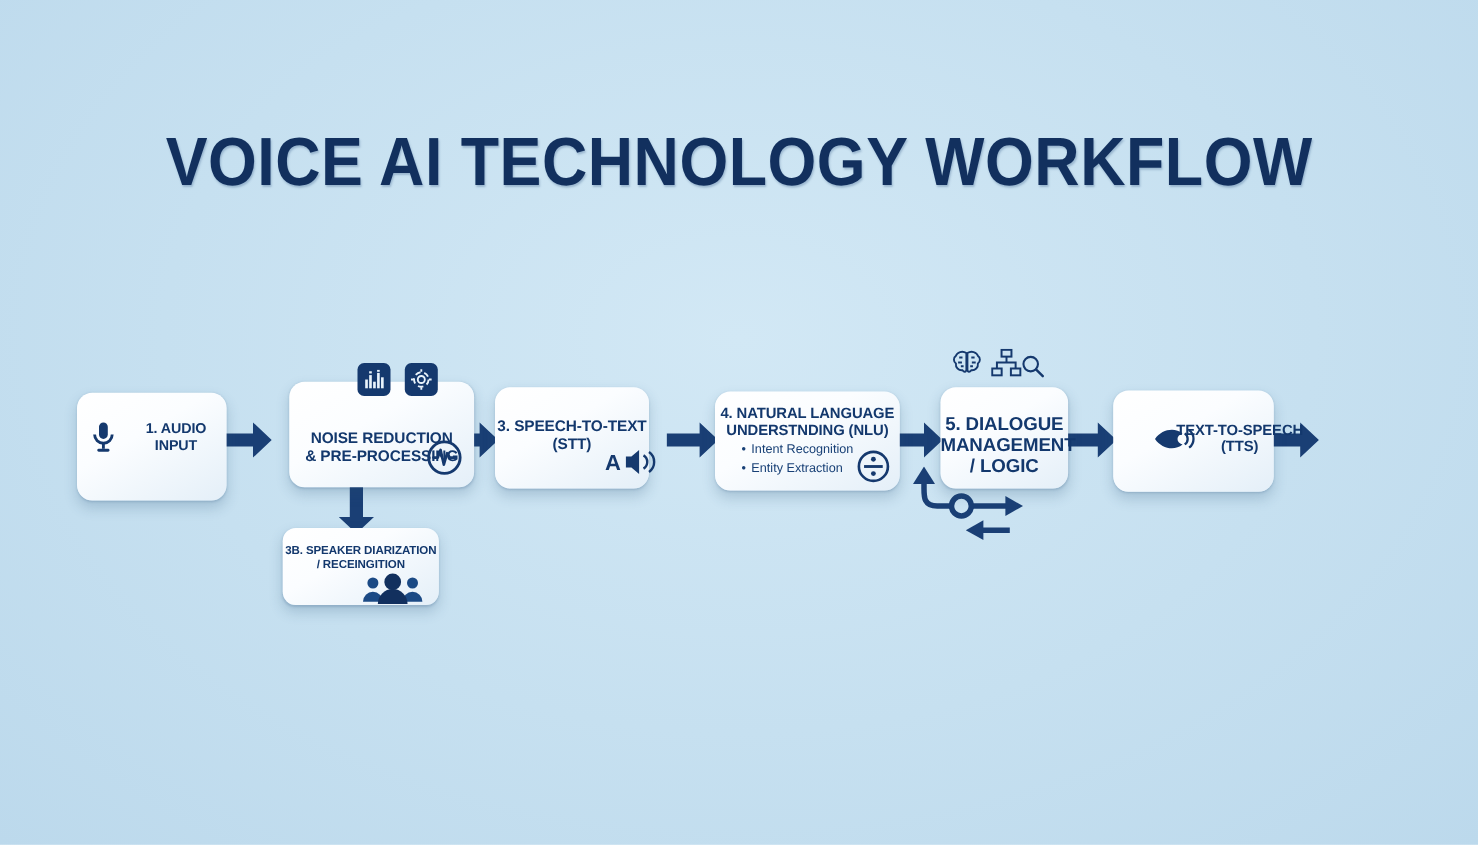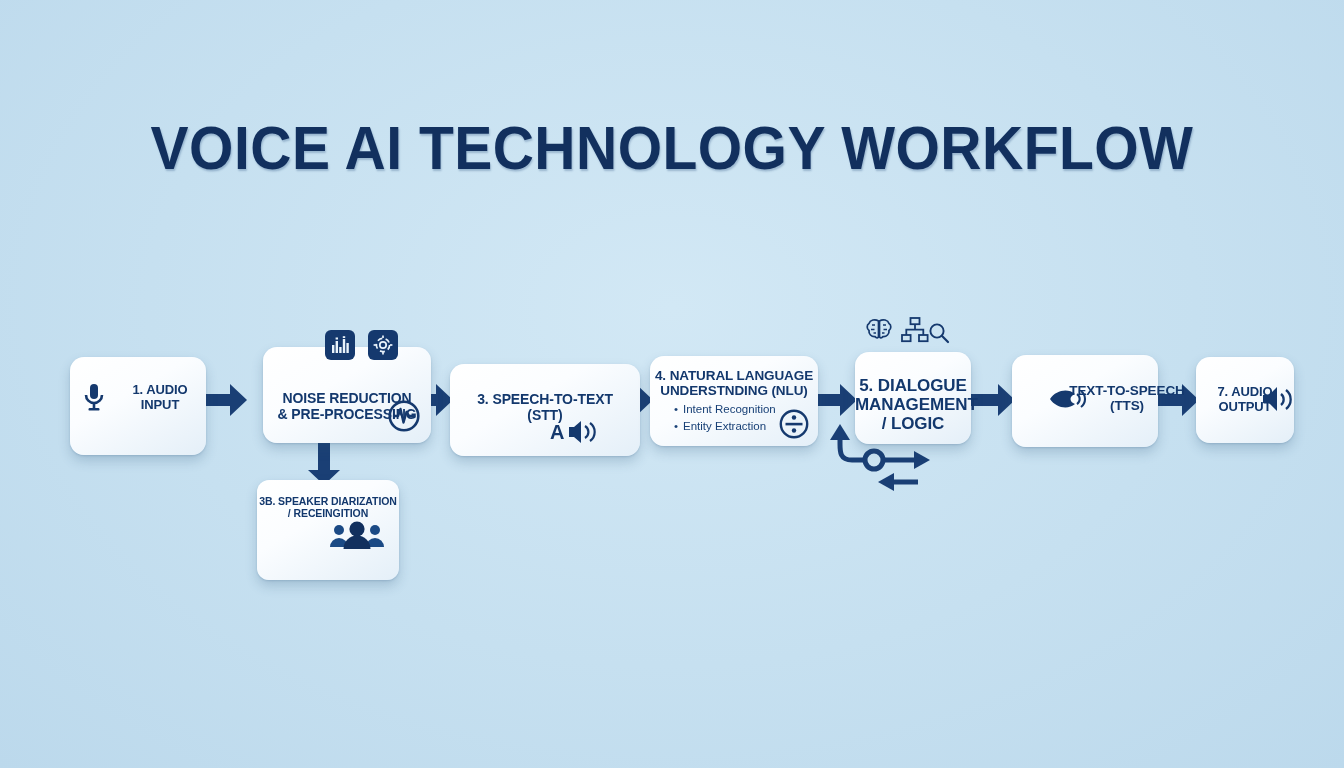--- a/index.html
+++ b/index.html
@@ -58,22 +58,22 @@
     text-align: center;
     font-weight: bold;
     color: #13386d;
     line-height: 1.12;
     letter-spacing: -0.1px;
   }
 
   
   #node-audio-input   { left: 70px;   top: 357px; width: 136px; height: 98px; }
   #node-noise         { left: 240px;  top: 347px; width: 168px; height: 96px; margin-left: 23px; }
-  #node-stt           { left: 450px;  top: 364px; width: 190px; height: 92px; }
-  #node-diarization   { left: 257px;  top: 480px; width: 142px; height: 100px; border-radius: 12px;}
+  #node-stt           { left: 450px;  top: 352px; width: 140px; height: 92px; }
+  #node-diarization   { left: 257px;  top: 480px; width: 142px; height: 70px; border-radius: 12px;}
   #node-nlu           { left: 650px;  top: 356px; width: 168px; height: 90px; }
   #node-dialogue      { left: 855px;  top: 352px; width: 116px; height: 92px; }
   #node-tts           { left: 1012px; top: 355px; width: 146px; height: 92px; padding-left: 28px; }
   #node-audio-output  { left: 1196px; top: 357px; width: 98px; height: 86px; }
 
   
   #label-audio-input   { top: 26px;  font-size: 13px; padding-left: 22px; }
   #label-noise         { top: 44px;  font-size: 14px; }
   #label-stt           { top: 28px;  font-size: 14px; }
   #label-diarization   { top: 16px;  font-size: 10.5px; }
@@ -325,29 +325,14 @@
           <path d="M33 6 a10 10 0 0 1 0 16" fill="none" stroke="#15396e" stroke-width="2.1"></path>
         </svg>
       </span>
       <div class="node-label" id="label-tts">
         <span>TEXT-TO-SPEECH</span><br>
         <span>(TTS)</span>
       </div>
     </div>
   </div>
 
-  <div class="node" id="node-audio-output">
-    <div class="node-inner">
-      <div class="node-label" id="label-audio-output">
-        <span>7. AUDIO</span><br>
-        <span>OUTPUT</span>
-      </div>
-      <span class="icon-abs" style="left:66px; top:28px;">
-        <svg width="34" height="28" viewBox="0 0 34 28">
-          <path d="M1 10 H7 L15 2 V26 L7 18 H1 Z" fill="#15396e"></path>
-          <path d="M19 9 a7 7 0 0 1 0 11" fill="none" stroke="#15396e" stroke-width="2.3"></path>
-          <path d="M24 5 a12 12 0 0 1 0 19" fill="none" stroke="#15396e" stroke-width="2.3"></path>
-        </svg>
-      </span>
-    </div>
-  </div>
 
 </div>
 
 </body></html>

